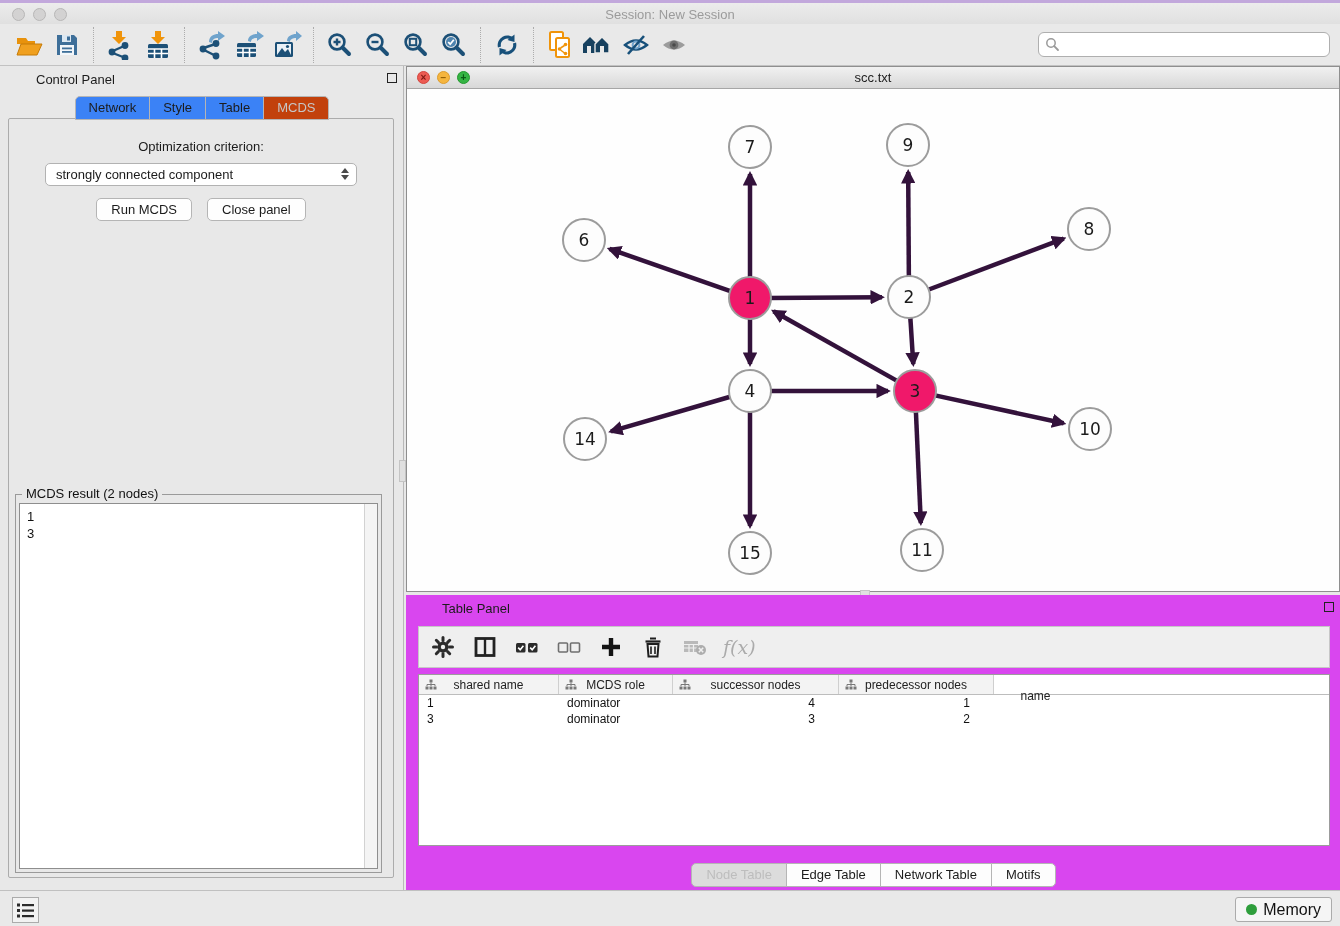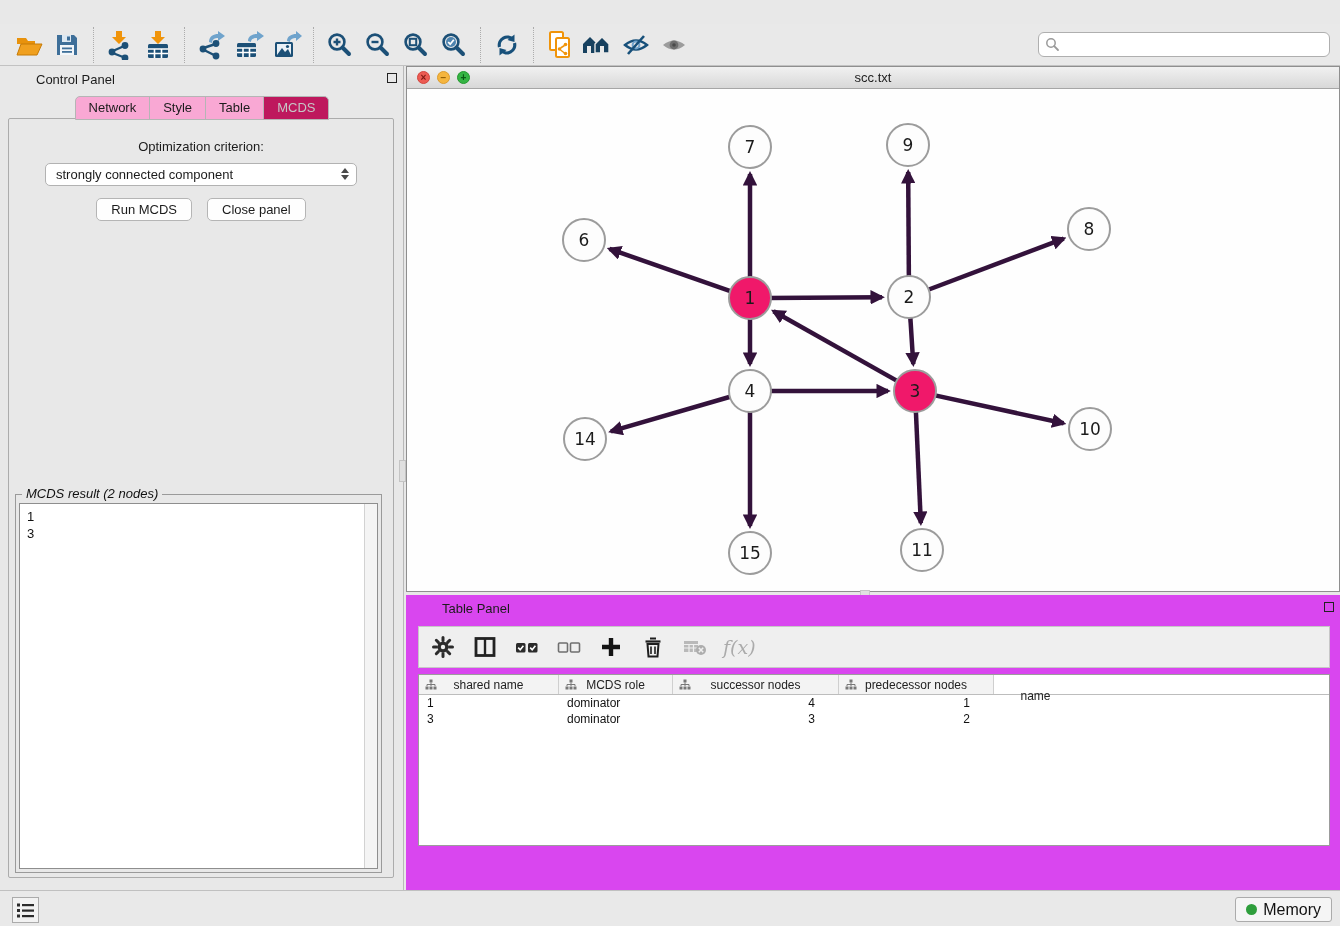--- a/index.html
+++ b/index.html
@@ -26,41 +26,41 @@
   
   .control-panel { position:absolute; left:0; top:66px; width:404px; height:824px; background:#E8E8E8;
     border-right:1px solid #B9B9B9; }
   .panel-head { position:absolute; left:0; top:0; width:100%; height:28px;margin-left:24px; }
   .panel-head .ph-title { position:absolute; left:12px; top:6px; font-size:13px; color:#1c1c1c; }
   .ph-btns { position:absolute; right:10px; top:7px; display:flex; gap:9px; align-items:center; }
   .float-btn { width:10px; height:10px; border:1.6px solid #222; display:inline-block; }
   .close-btn { font-size:13px; font-weight:bold; color:#111; line-height:10px; cursor:default; }
 
   .cp-tabs { position:absolute; left:0; top:30px; width:100%; display:flex; justify-content:center; }
-  .cp-tab { background:#f9a8d4; border:1px solid #B5B5B5; margin-right:-1px; padding:3px 13px 4px;
+  .cp-tab { background:#3b82f6; border:1px solid #B5B5B5; margin-right:-1px; padding:3px 13px 4px;
     font-size:13px; color:#1c1c1c; position:relative; z-index:2; }
   .cp-tab:first-child { border-radius:5px 0 0 0; }
-  .cp-tab.selected { background:#be185d; color:#C6C6C6; border-radius:0 5px 0 0; }
+  .cp-tab.selected { background:#c2410c; color:#C6C6C6; border-radius:0 5px 0 0; }
   .cp-content { position:absolute; left:8px; right:9px; top:52px; bottom:12px; background:#E8E8E8;
     border:1px solid #ACACAC; border-radius:2px; }
 
   .opt-label { margin-top:20px; text-align:center; font-size:13px; color:#1b1b1b; }
   .combo { position:relative; margin:9px auto 0; width:312px; height:23px; background:#fff;
     border:1px solid #B2B2B2; border-radius:5px; font-size:13px; color:#1b1b1b;
     display:flex; align-items:center; padding:0 22px 0 10px; }
   .combo .chevrons { position:absolute; right:7px; top:4px; display:flex; flex-direction:column; gap:2px; }
   .combo .chevrons i { display:block; width:0; height:0; border-left:4px solid transparent; border-right:4px solid transparent; }
   .combo .chevrons .up { border-bottom:5px solid #4a4a4a; }
   .combo .chevrons .dn { border-top:5px solid #4a4a4a; }
   .btn-row { margin-top:12px; display:flex; justify-content:center; gap:15px; }
   .pbtn { background:#FEFEFE; border:1px solid #B5B5B5; border-radius:5px; padding:3px 14px;
     font-size:13px; color:#1b1b1b; }
 
   .groupbox { position:absolute; left:6px; right:11px; top:375px; bottom:4px; border:1px solid #9A9A9A; }
-  .groupbox .gb-label { position:absolute; left:6px; top:-9px; background:#E8E8E8; padding:0 4px; font-size:13px; color:#111;font-style:italic; }
+  .groupbox .gb-label { position:absolute; left:6px; top:-9px; background:#E8E8E8; padding:0 4px; font-size:13px; color:#111; }
   .gb-inner { position:absolute; left:3px; right:3px; top:8px; bottom:3px; background:#fff; border:1px solid #8E8E8E; }
   .gb-scroll { position:absolute; right:0; top:0; bottom:0; width:13px; background:#F4F4F4; border-left:1px solid #D2D2D2; }
   .gb-text { padding:4px 7px; font-size:13px; color:#111; line-height:17px; }
 
   
   .v-split-grip { position:absolute; left:399px; top:460px; width:7px; height:22px;
     background:#E0E0E0; border:1px solid #C4C4C4; }
   .h-split-grip { position:absolute; left:860px; top:590px; width:10px; height:6px;
     background:#E0E0E0; border:1px solid #C6C6C6; }
 
@@ -110,20 +110,28 @@
     border:1px solid #ABABAB; display:flex; align-items:center; justify-content:center; }
   .mem-btn { position:absolute; right:8px; top:6px; height:25px; background:#F5F5F5; border:1px solid #ABABAB;
     border-radius:3px; display:flex; align-items:center; gap:6px; padding:0 10px; font-size:16px; color:#111; }
   .mem-dot { width:11px; height:11px; border-radius:50%; background:#2E9E3C; }
 </style>
 </head>
 <body>
 
 <div class="app">
 
+  <div class="titlebar">
+    <div class="traffic">
+      <span class="dot"></span>
+      <span class="dot"></span>
+      <span class="dot"></span>
+    </div>
+    <div class="win-title">Session: New Session</div>
+  </div>
 
   <div class="toolbar">
     <span class="tbi">
       <svg width="30" height="26" viewBox="0 0 30 26">
         <path d="M3 6 h9 l2 3 h7 v3 H3 Z" fill="#E8920C"></path>
         <path d="M3 23 L7 12 H28 L23 23 Z" fill="#F0A01F" stroke="#C67A06" stroke-width="1"></path>
       </svg>
     </span>
     <span class="tbi">
       <svg width="26" height="26" viewBox="0 0 26 26">
@@ -504,20 +512,26 @@
       </div>
       <div class="tbl-row">
         <div class="td c0">3</div>
         <div class="td c1">dominator</div>
         <div class="td c2 r">3</div>
         <div class="td c3 r">2</div>
         <div class="td c4">3</div>
       </div>
     </div>
 
+    <div class="tp-tabs">
+      <span class="tp-tab selected">Node Table</span>
+      <span class="tp-tab">Edge Table</span>
+      <span class="tp-tab">Network Table</span>
+      <span class="tp-tab">Motifs</span>
+    </div>
   </div>
 
   <div class="statusbar">
     <span class="list-btn">
       <svg width="19" height="17" viewBox="0 0 19 17">
         <rect x="1" y="1.5" width="3" height="3" fill="#2B2B2B"></rect>
           <rect x="6" y="2" width="12" height="2.2" fill="#2B2B2B"></rect>
         <rect x="1" y="7" width="3" height="3" fill="#2B2B2B"></rect>
           <rect x="6" y="7.5" width="12" height="2.2" fill="#2B2B2B"></rect>
         <rect x="1" y="12.5" width="3" height="3" fill="#2B2B2B"></rect>

